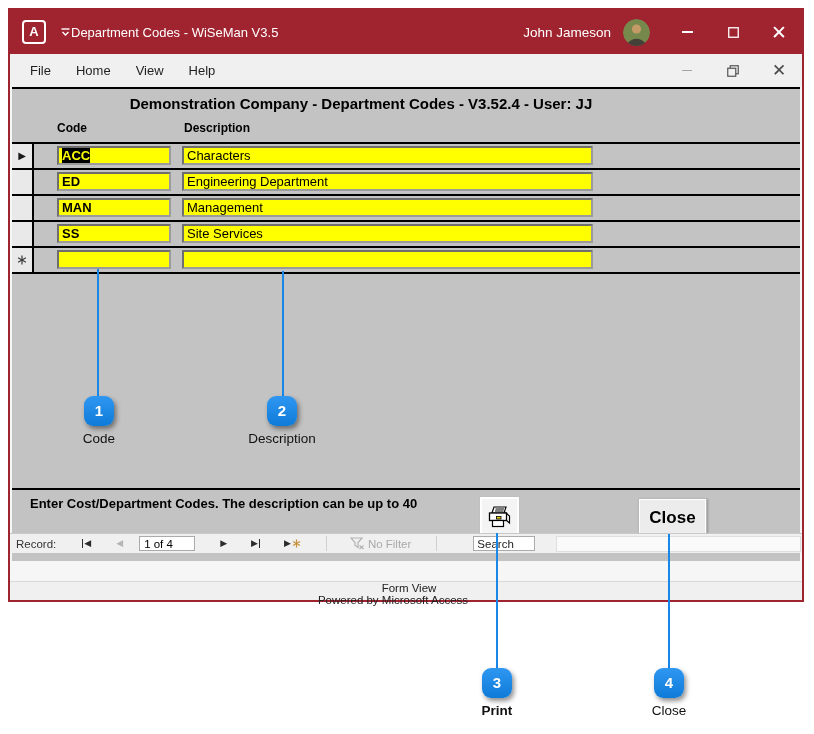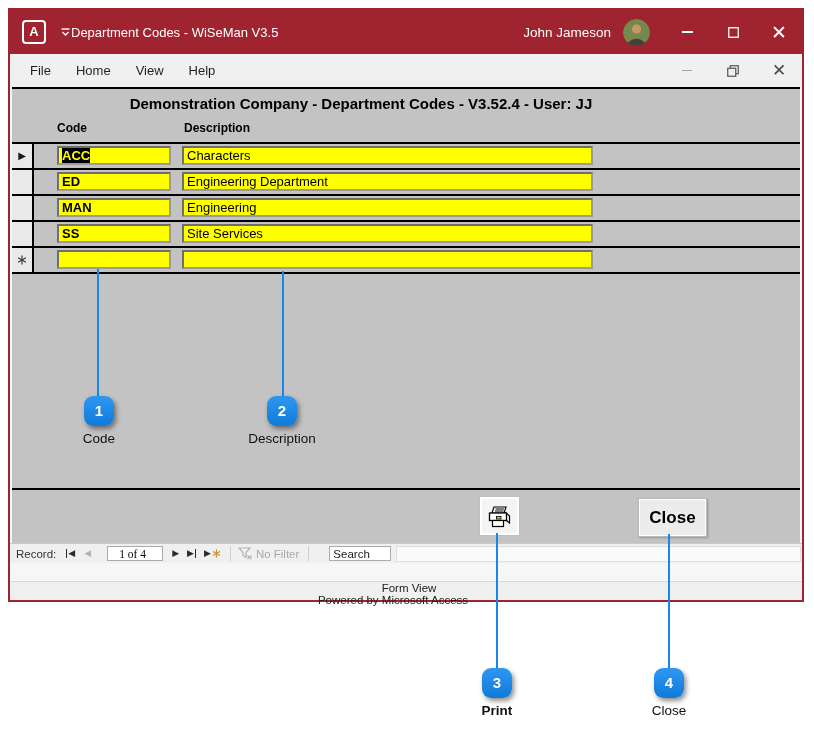--- a/index.html
+++ b/index.html
@@ -50,28 +50,28 @@
   .footer-line{left:0;top:399px;width:788px;height:2px;background:#000;}
   .instructions{left:18px;top:406px;font-size:13px;font-weight:bold;color:#000;line-height:17px;width:430px;}
   .print-btn{left:467px;top:407px;width:39px;height:38px;background:#F4F4F4;border:1px solid #BFBFBF;
              box-shadow:inset 0 0 0 2px #fff;display:flex;align-items:center;justify-content:center;cursor:pointer;}
   .close-btn{left:626px;top:409px;width:67px;height:37px;background:#ECECEC;border:1px solid #B9B9B9;
              box-shadow:inset 0 0 0 1px #fff,1px 1px 2px rgba(0,0,0,0.25);
              display:flex;align-items:center;justify-content:center;
              font-size:17px;font-weight:bold;color:#000;cursor:pointer;}
 
   
-  .nav-bar{left:0;top:456px;width:792px;height:20px;background:#F0F0F0;border-top:1px solid #C9C9C9;
-           box-sizing:border-box;display:flex;align-items:center;font-size:11.5px;color:#333;}
+  .nav-bar{left:0;top:446px;width:792px;height:20px;background:#F0F0F0;border-top:1px solid #C9C9C9;
+           box-sizing:border-box;display:flex;align-items:center;font-size:11.5px;color:#333;gap:16px;}
   .nav-label{margin-left:6px;}
   .nav-glyph{font-size:9px;line-height:9px;color:#2b2b2b;display:inline-flex;align-items:center;}
   .nav-first{margin-left:10px;border-left:1.5px solid #2b2b2b;padding-left:1px;}
   .nav-prev{margin-left:9px;color:#B5B5B5;}
-  .rec-box{margin-left:16px;width:56px;height:15px;background:#fff;border:1px solid #ABABAB;
-           font-size:11.5px;line-height:15px;padding-left:11px;box-sizing:border-box;color:#000;font-family:Liberation Serif, serif;}
+  .rec-box{margin-left:0;width:56px;height:15px;background:#fff;border:1px solid #ABABAB;
+           font-size:11.5px;line-height:15px;padding-left:4px;box-sizing:border-box;color:#000;}
   .nav-next{margin-left:9px;}
   .nav-last{margin-left:8px;border-right:1.5px solid #2b2b2b;padding-right:1px;}
   .nav-new{margin-left:8px;display:inline-flex;align-items:center;}
   .nav-sep{margin-left:9px;width:1px;height:15px;background:#CFCFCF;}
   .filter-group{margin-left:7px;display:inline-flex;align-items:center;color:#A9A9A9;}
   .search-input{margin-left:20px;width:62px;height:15px;border:1px solid #ABABAB;font-size:11.5px;
                 font-family:"Liberation Sans",sans-serif;padding:0 3px;box-sizing:border-box;background:#fff;color:#000;}
   .search-input::placeholder{color:#222;opacity:1;}
   .hscroll-track{flex:1;height:16px;margin-left:5px;margin-right:1px;background:#FAFAFA;border:1px solid #DFDFDF;box-sizing:border-box;}
 
@@ -168,21 +168,21 @@
 
           <div class="grid-row">
             <div class="row-selector"></div>
             <div class="field code">ED</div>
             <div class="field desc">Engineering Department</div>
           </div>
 
           <div class="grid-row">
             <div class="row-selector"></div>
             <div class="field code">MAN</div>
-            <div class="field desc">Engineering</div>
+            <div class="field desc">Management</div>
           </div>
 
           <div class="grid-row">
             <div class="row-selector"></div>
             <div class="field code">SS</div>
             <div class="field desc">Site Services</div>
           </div>
 
           <div class="grid-row">
             <div class="row-selector">
@@ -193,20 +193,21 @@
               </svg>
             </div>
             <div class="field code"></div>
             <div class="field desc"></div>
           </div>
         </div>
 
         <div class="abs footer-line"></div>
 
         <div class="abs instructions">
+          <div>Enter Cost/Department Codes. The description can be up to 40</div>
         </div>
 
         <div class="abs print-btn">
           <svg width="27" height="25" viewBox="0 0 27 25">
             <polygon points="8,3 20,3 18,9 6,9" fill="#fff" stroke="#000" stroke-width="1.2"></polygon>
             <line x1="9.5" y1="5" x2="18" y2="5" stroke="#000" stroke-width="1"></line>
             <line x1="9" y1="7" x2="17.5" y2="7" stroke="#000" stroke-width="1"></line>
             <polygon points="20,9 23.5,12 23.5,19 20.5,16.5" fill="#fff" stroke="#000" stroke-width="1.2"></polygon>
             <rect x="3.5" y="9" width="17" height="7.5" fill="#fff" stroke="#000" stroke-width="1.3"></rect>
             <rect x="10.5" y="12.5" width="4.5" height="2.5" fill="#E3CE00" stroke="#000" stroke-width="0.8"></rect>

